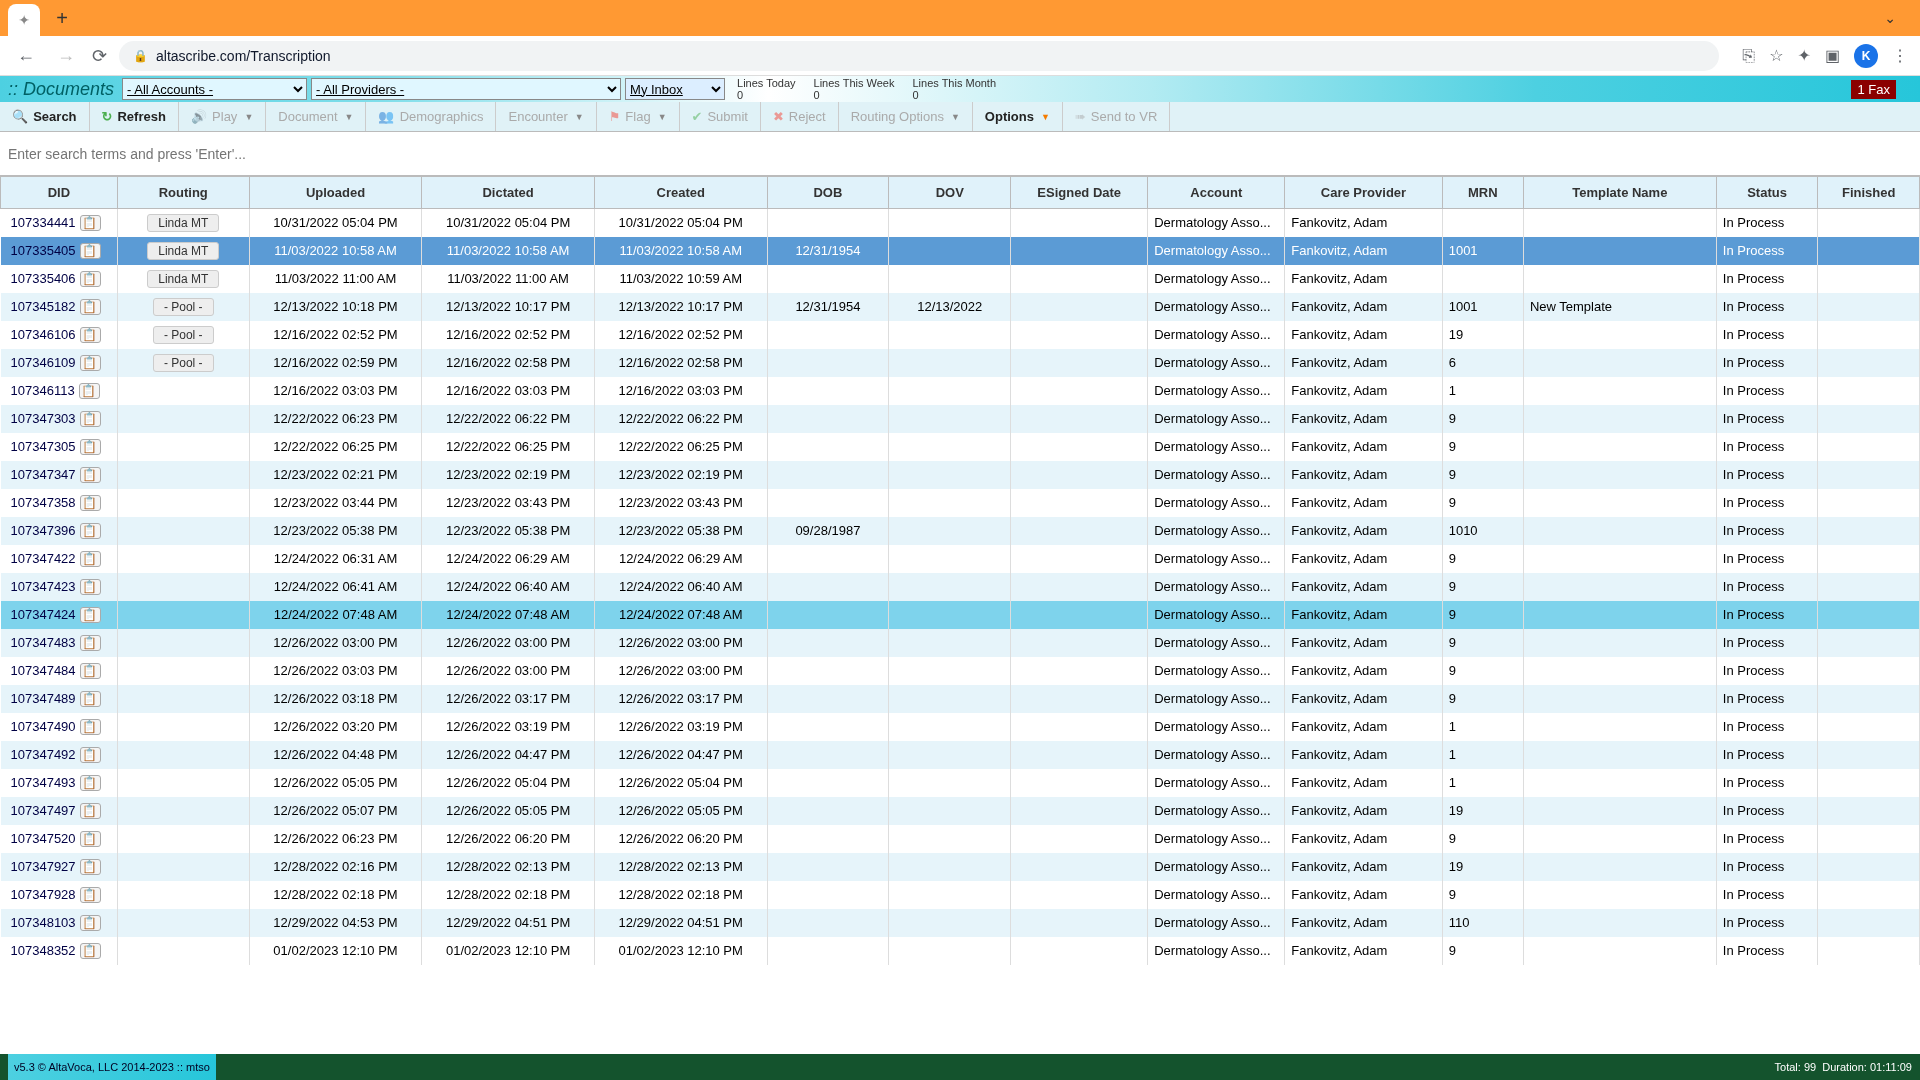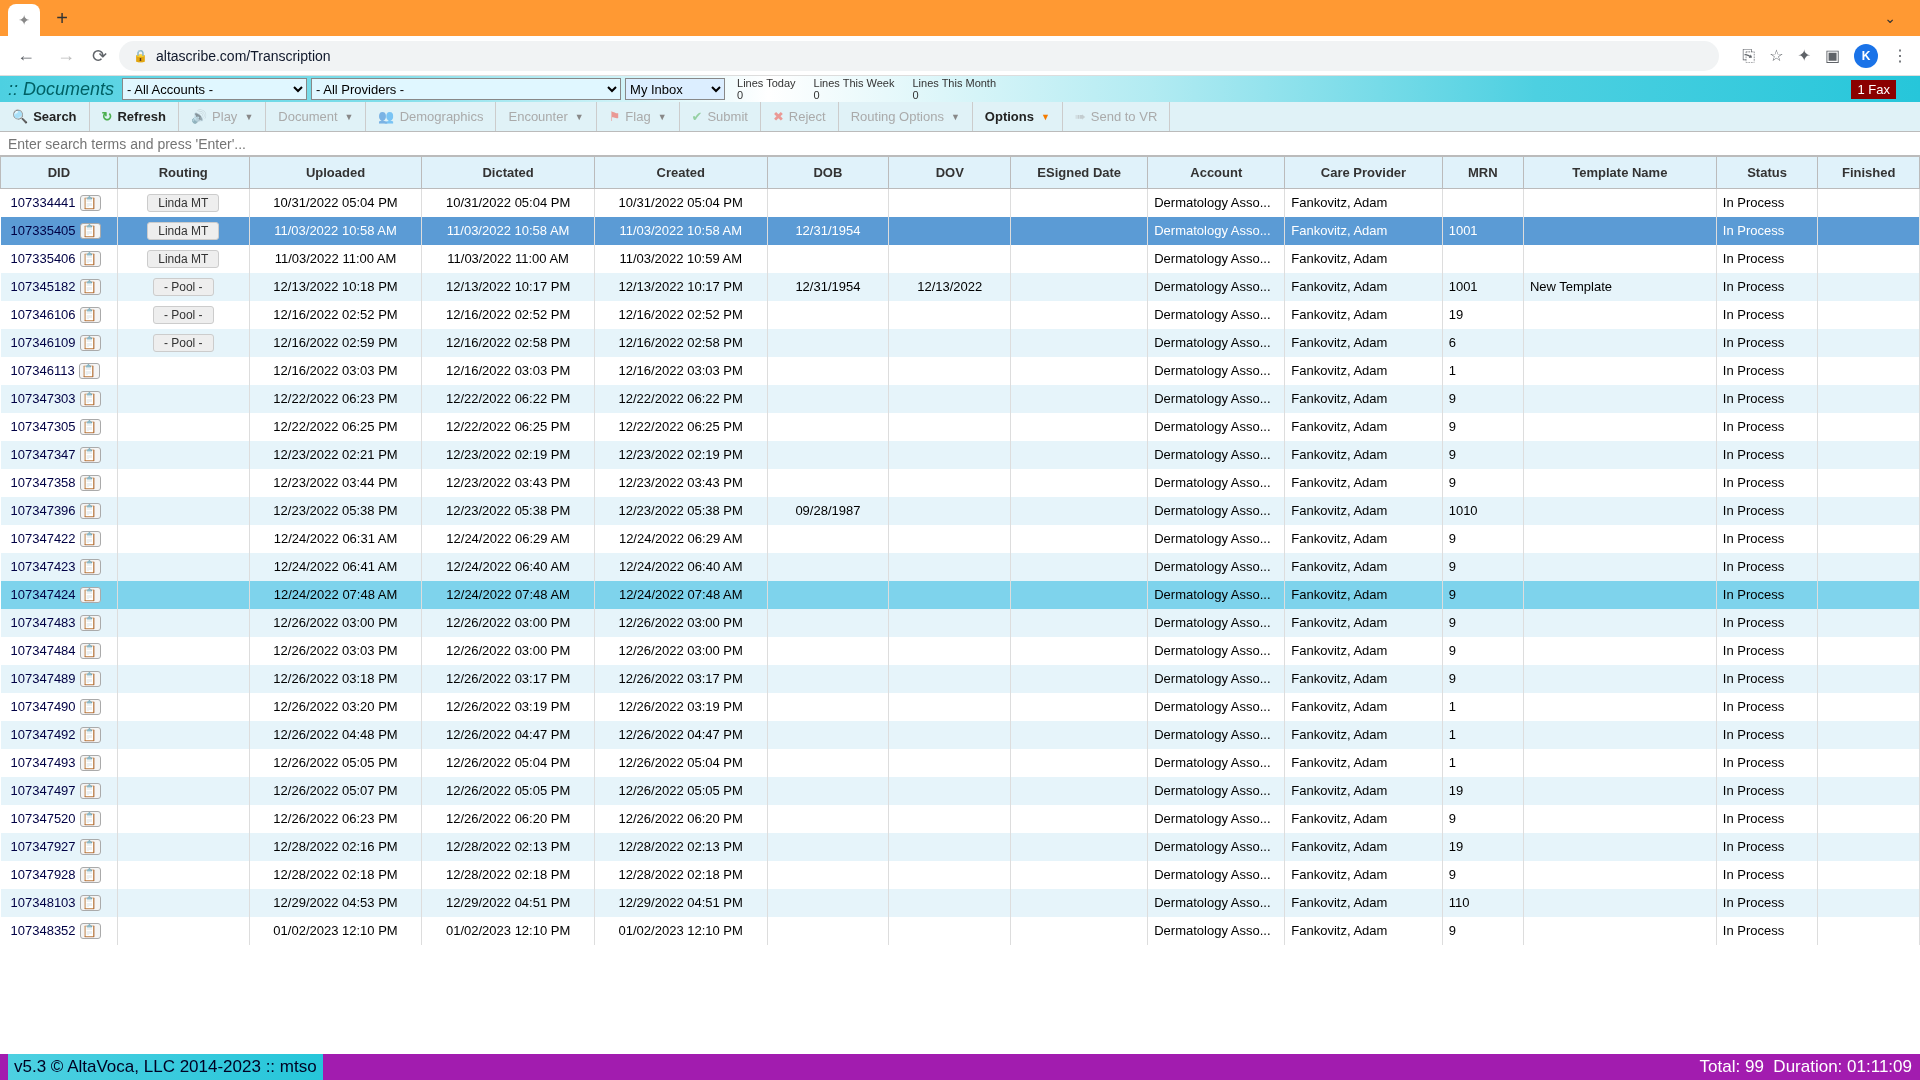--- a/index.html
+++ b/index.html
@@ -21,21 +21,21 @@
 .url-box { flex:1; background:#f1f3f4; border-radius:16px; height:30px; display:flex; align-items:center; padding:0 14px; gap:8px; max-width:1600px;}
 .url-box .lock { font-size:12px; color:#5f6368;}
 .url-text { font-size:14px; color:#0f172a; }
 .addr-right { margin-left:auto; display:flex; align-items:center; gap:14px;}
 .addr-icon { font-size:16px; color:#5f6368;}
 .profile-dot { width:24px; height:24px; border-radius:50%; background:#1a73e8; color:#fff; display:flex; align-items:center; justify-content:center; font-size:12px; font-weight:bold;}
 
 
 .app-header { height:26px; background:linear-gradient(90deg,#4dd0e1 0%,#80deea 20%,#fff 40%,#b2ebf2 60%,#4dd0e1 80%,#26c6da 100%); display:flex; align-items:center; }
 .doc-label { font-size:18px; color:#006064; font-style:italic; padding:0 8px; }
-.dd-select { height:22px; border:1px solid #888; font-size:13px; background:#e0f7ff; margin-right:4px;}
+.dd-select { height:22px; border:1px solid #888; font-size:13px; background:#e0f7ff; margin-right:4px;text-decoration:underline;}
 .dd-select.accounts{ width:185px;}
 .dd-select.providers{ width:310px;}
 .dd-select.inbox{ width:100px; background:#dceeff;}
 .stat-group { display:flex; gap:18px; margin-left:8px; font-size:11px; color:#333;}
 .stat-col { display:flex; flex-direction:column; line-height:1.1;}
 .fax-badge { background:#8b0000; color:#fff; font-size:13px; padding:2px 6px; margin-left:auto; margin-right:24px;}
 .top-nav { display:flex; gap:4px; margin-right:4px;}
 .top-nav-btn { color:#fff; font-size:19px; font-weight:bold; padding:0 10px; height:26px; display:flex; align-items:center;}
 .top-nav-btn.ehr{ background:#00acc1;}
 .top-nav-btn.documents{ background:#8b1a1a;}
@@ -46,40 +46,40 @@
 
 .toolbar { height:30px; background:#e0f2f7; border-bottom:1px solid #bbb; display:flex; align-items:center;}
 .tb-item { display:flex; align-items:center; gap:5px; padding:0 12px; height:100%; border-right:1px solid #ccc; font-size:13px; cursor:pointer;}
 .tb-item.disabled { color:#aaa; }
 .tb-item.disabled .tb-icon{ opacity:.5;}
 .tb-item.enabled { color:#222; font-weight:bold;}
 .tb-icon { font-size:13px; }
 .tb-drop { font-size:9px; color:#888; margin-left:2px;}
 
 
-.search-row { height:24px; background:#fff; border-bottom:1px solid #bbb;}
+.search-row { height:44px; background:#fff; border-bottom:1px solid #bbb;}
 .search-row input { width:100%; height:100%; border:none; padding:0 8px; font-size:14px; outline:none;}
 
 
 .tbl-wrap { flex:1; overflow:auto; }
 table { border-collapse:collapse; width:100%; font-size:13px; table-layout: fixed; }
 th { background:#e0f2fa; border:1px solid #bbb; height:32px; font-weight:bold; color:#333; user-select:none;}
 td { border-right:1px solid #ddd; height:28px; padding:0 6px; white-space:nowrap; overflow:hidden; text-overflow:ellipsis;}
 tbody tr { background:#fff; }
 tbody tr:nth-child(even){ background:#e6f4fa; }
 tbody tr.sel-dark { background:#5b9bd5 !important; color:#fff;}
 tbody tr.sel-dark .routing-chip{ background:#eee; color:#333;}
 tbody tr.sel-light { background:#7ed3ec !important; }
 .did-cell { text-align:center; padding-left:4px; display:flex; align-items:center; gap:4px; color:#004; }
 .clip-icon { font-size:12px; color:#666; border:1px solid #aaa; border-radius:3px; padding:0 2px; background:#f5f5f5;}
 .routing-chip { display:inline-block; background:#eee; border:1px solid #ccc; border-radius:3px; padding:1px 10px; font-size:12px; color:#333;}
 .centered { text-align:center; }
 
 
-.footer { height:26px; background:#a21caf; color:#fff; font-size:17px; display:flex; align-items:center; padding:0 8px;}
+.footer { height:26px; background:#14532d; color:#fff; font-size:11px; display:flex; align-items:center; padding:0 8px;}
 .footer-left { background:linear-gradient(90deg,#4dd0e1,#26c6da); color:#002; padding:0 6px; height:100%; display:flex; align-items:center;}
 .footer-right { margin-left:auto;}
 .footer-right b{ font-weight:normal;margin-top:28px;}
 
 
 .c-did{width:115px;} .c-route{width:130px;} .c-upl{width:170px;} .c-dict{width:170px;} .c-cre{width:170px;}
 .c-dob{width:120px;} .c-dov{width:120px;} .c-esig{width:135px;} .c-acct{width:135px;} .c-prov{width:155px;}
 .c-mrn{width:80px;} .c-tmpl{width:190px;} .c-stat{width:100px;} .c-fin{width:100px;}
 </style>
 </head>

